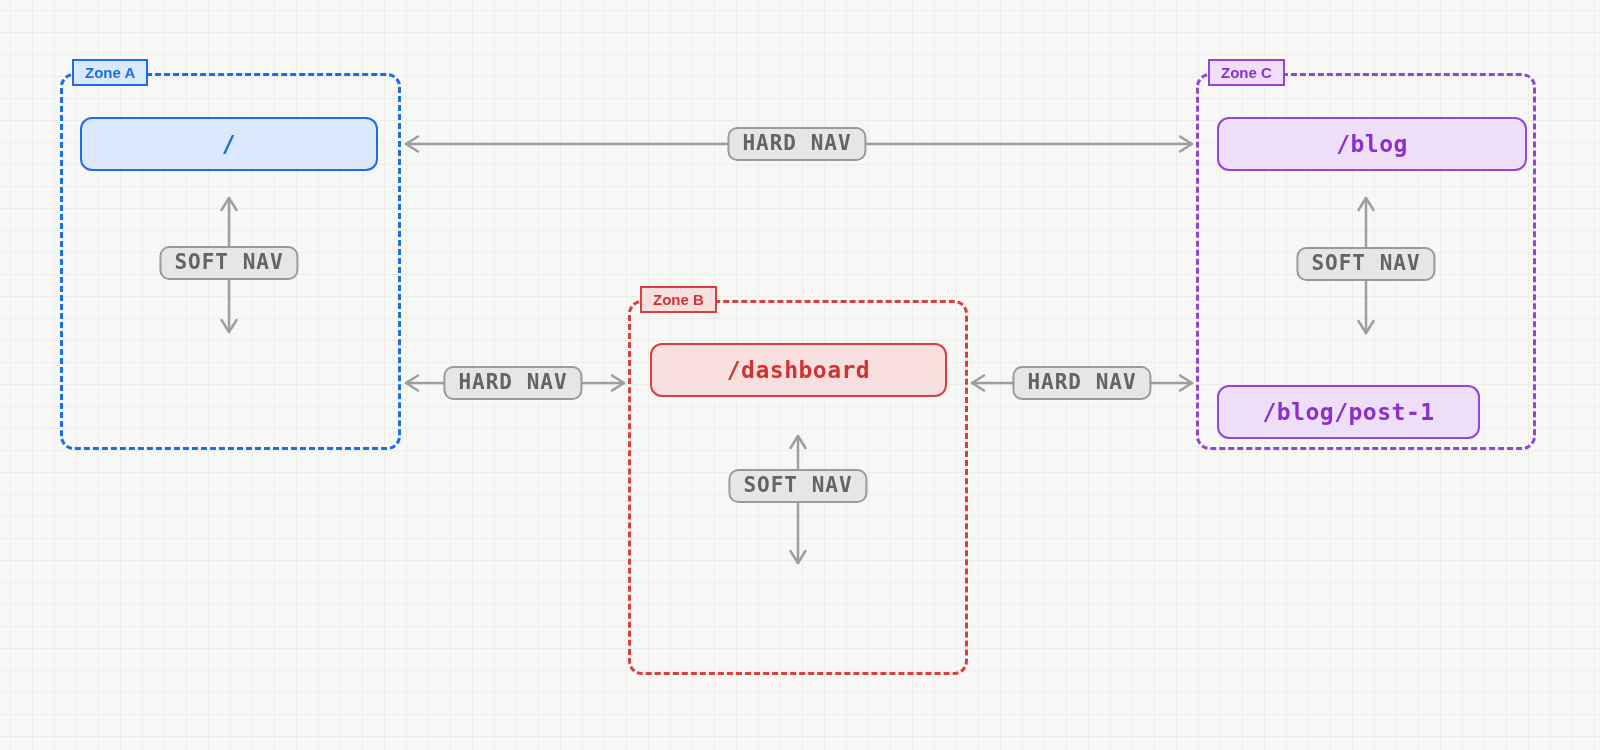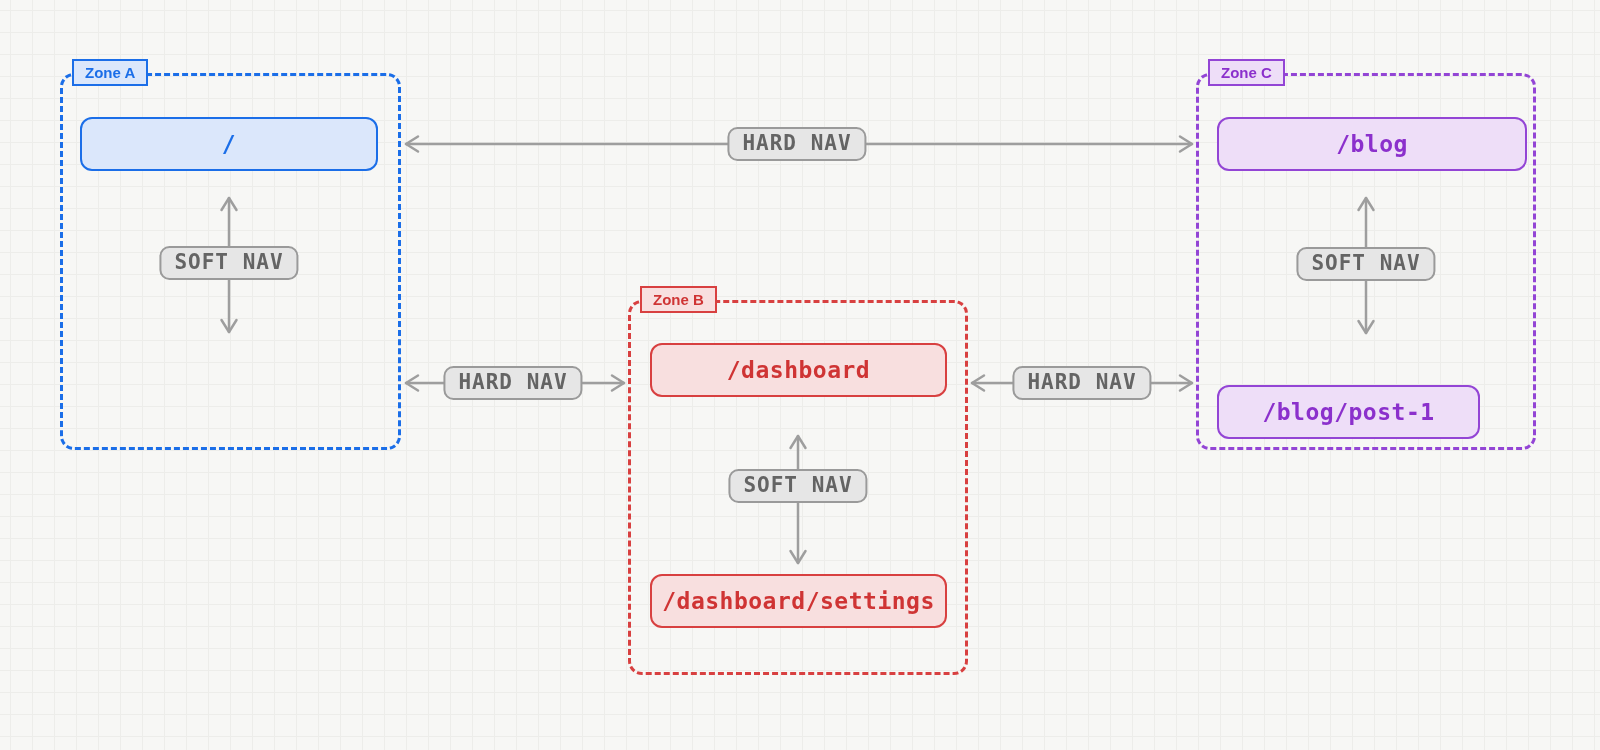--- a/index.html
+++ b/index.html
@@ -135,23 +135,20 @@
   <div class="zone" style="left: 628px; top: 300px; width: 340px; height: 375px; --border: #d84040; --node-fill: #f8dfdf; --node-border: #d84040; --label-fill: #f8dfdf; --text: #cf3434;">
     <div class="zone-label">
       <span>Zone B</span>
     </div>
     <div class="node" style="left:19px; top:40px; width:297px;">
       <span>/dashboard</span>
     </div>
     <div class="nav-pill" style="left:167px; top:166px;">
       <span>SOFT NAV</span>
     </div>
-    <div class="node" style="left:19px; top:271px; width:297px;">
-      <span>/dashboard/settings</span>
-    </div>
   </div>
 
   <div class="zone" style="left: 1196px; top: 73px; width: 340px; height: 377px; --border: #9345d5; --node-fill: #eedef8; --node-border: #9345d5; --label-fill: #eedef8; --text: #8b30cc;">
     <div class="zone-label">
       <span>Zone C</span>
     </div>
     <div class="node" style="left:18px; top:41px; width:310px;">
       <span>/blog</span>
     </div>
     <div class="nav-pill" style="left:167px; top:171px;">

